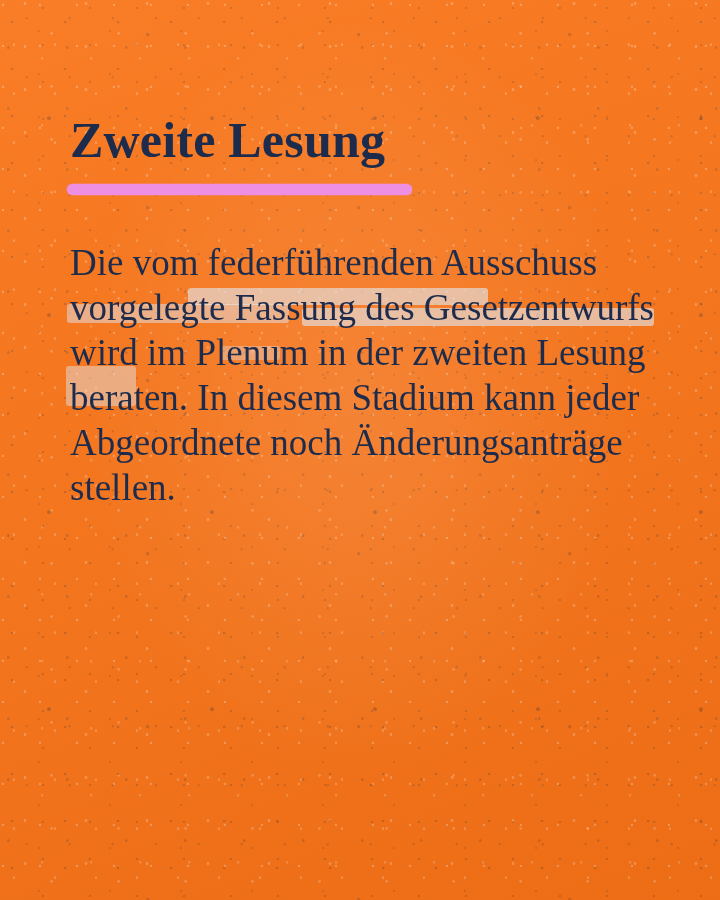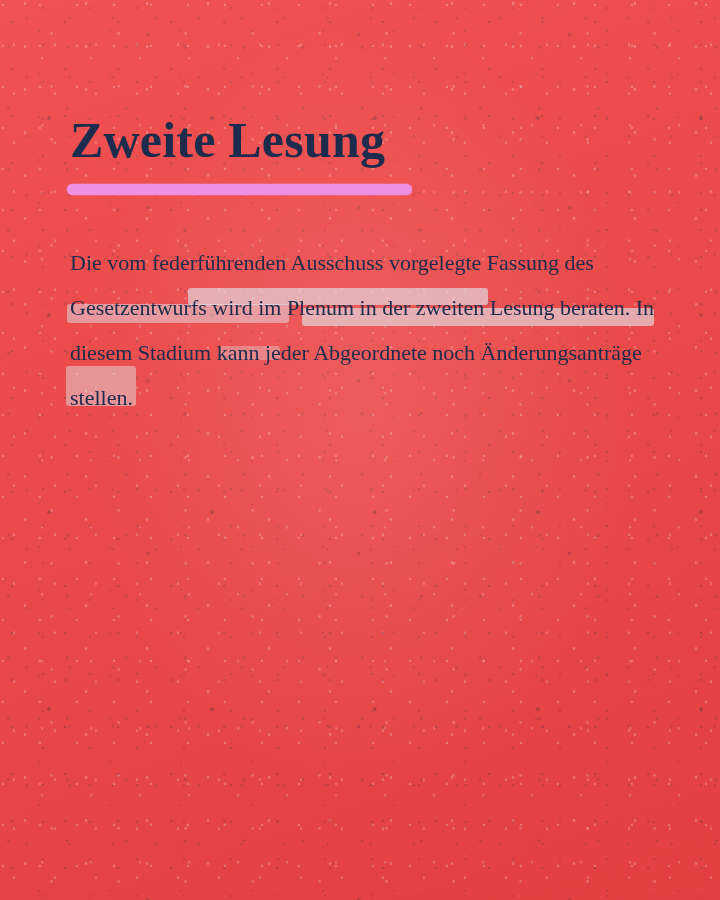--- a/index.html
+++ b/index.html
@@ -13,21 +13,21 @@
     overflow: hidden;
     font-family: "Liberation Serif", serif;
     background-color: #b7bfcb;
   }
 
   .card {
     position: relative;
     width: 720px;
     height: 900px;
     box-sizing: border-box;
-    background-color: #ef4444;
+    background-color: #f97316;
     overflow: hidden;
   }
 
   
   .grain {
     position: absolute;
     inset: 0;
     pointer-events: none;
     background-image:
       radial-gradient(circle at 8% 12%, rgba(255,255,255,0.35) 0 1.1px, rgba(0,0,0,0) 1.6px),
@@ -101,21 +101,21 @@
     background: #ef8fe4;
     z-index: 1;
     box-shadow: 0 0 0 0.5px rgba(239,143,228,0.55);
   }
 
   .body-text {
     position: relative;
     margin: 0;
     padding-top: 72px;
     font-family: "Liberation Serif", serif;
-    font-size: 22px;
+    font-size: 37px;
     line-height: 45px;
     color: #1d2c4c;
     width: 585px;
     z-index: 2;
   }
 
   
   .smudges {
     position: absolute;
     left: 0;

